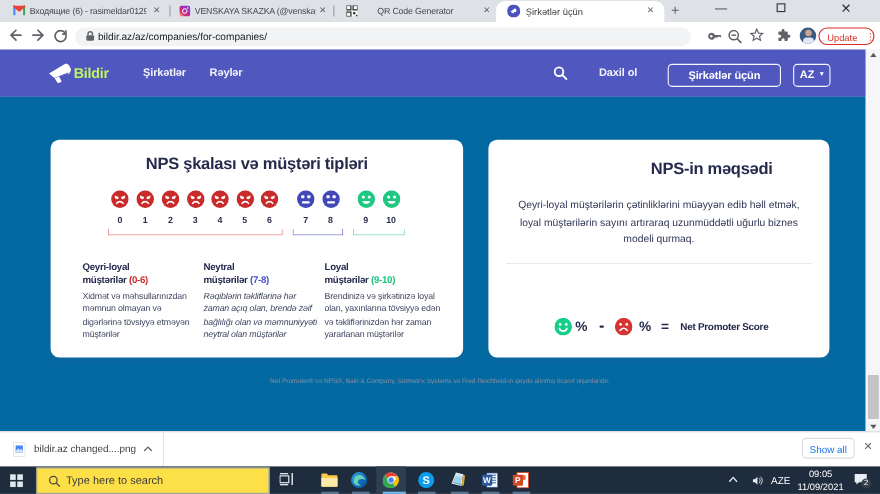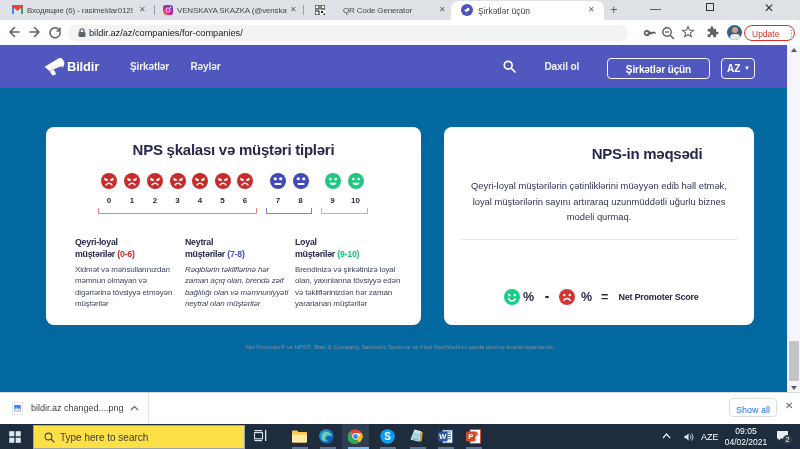--- a/index.html
+++ b/index.html
@@ -135,21 +135,21 @@
   <span class="abs" style="left:7px;top:3px;font-size:8.5px;color:#d93025;">Update</span>
   <span class="abs" style="left:42px;top:2.5px;font-size:8.5px;color:#d93025;">⋮</span>
 </div>
 <div class="abs" id="navbar">
 
   <svg class="abs" style="left:43.5px;top:12px" width="25" height="19" viewBox="0 0 21 18" preserveAspectRatio="none">
     <path d="M0.5 9.2 L12.5 1.2 C13.6 0.5 14.9 1.0 15.6 2.2 L16.8 4.6 C17.4 6.0 17.1 7.4 16.2 8.0 L4.5 13.2 Z" fill="#fff"></path>
     <path d="M13.9 1.6 C15.8 2.4 17.2 4.6 16.9 7.0 C16.7 8.6 15.8 9.8 14.6 10.3 C16.0 8.3 16.1 5.2 14.6 3.0 Z" fill="#fff"></path>
     <path d="M4.8 13.4 L8.2 11.9 L9.9 15.5 C10.1 16.0 9.9 16.6 9.4 16.8 L8.0 17.4 C7.5 17.6 6.9 17.4 6.7 16.9 Z" fill="#fff"></path>
   </svg>
-  <div class="abs" style="left:67px;top:13.5px;font-size:13px;font-weight:bold;color:#ffffff;letter-spacing:-0.2px;">Bildir</div>
+  <div class="abs" style="left:67px;top:13.5px;font-size:13px;font-weight:bold;color:#bef264;letter-spacing:-0.2px;">Bildir</div>
   <div class="abs" style="left:130px;top:16px;font-size:10px;letter-spacing:-0.1px;font-weight:bold;color:#f2f2fb;">Şirkətlər</div>
   <div class="abs" style="left:190.5px;top:16px;font-size:10px;letter-spacing:-0.1px;font-weight:bold;color:#f2f2fb;">Rəylər</div>
 
   <svg class="abs" style="left:503px;top:60px;top:15px" width="13" height="13" viewBox="0 0 13 13">
       <circle cx="5.2" cy="5.2" r="3.9" stroke="#fff" stroke-width="1.7" fill="none"></circle>
       <path d="M8.2 8.2 L12 12" stroke="#fff" stroke-width="1.7" stroke-linecap="round"></path>
     </svg>
   <div class="abs" style="left:544.5px;top:16px;font-size:10px;letter-spacing:-0.1px;font-weight:bold;color:#f2f2fb;">Daxil ol</div>
   <div class="abs" style="left:607px;top:13px;width:103px;height:21px;border:1.5px solid rgba(255,255,255,.95);border-radius:4px;text-align:center;">
     <span style="font-size:10px;letter-spacing:-0.1px;font-weight:bold;color:#fff;line-height:19px;">Şirkətlər üçün</span>
@@ -393,18 +393,18 @@
 
   <svg class="abs" style="left:662px;top:9px" width="9" height="6" viewBox="0 0 9 6">
       <path d="M1 5 L4.5 1 L8 5" stroke="#e8eef3" stroke-width="1.2" fill="none"></path>
     </svg>
   <svg class="abs" style="left:684px;top:8px" width="10" height="10" viewBox="0 0 11 11">
       <path d="M0.5 4 H2.5 L5 1.5 V9.5 L2.5 7 H0.5 Z" fill="#e8eef3"></path>
       <path d="M6.5 3 A3.2 3.2 0 0 1 6.5 8 M8 1.5 A5.2 5.2 0 0 1 8 9.5" stroke="#e8eef3" stroke-width="0.9" fill="none"></path>
     </svg>
   <div class="abs tray" style="left:701px;top:7.5px;font-size:9px;">AZE</div>
   <div class="abs tray" style="left:728px;top:2px;width:36px;text-align:center;font-size:8.5px;">09:05</div>
-  <div class="abs tray" style="left:722px;top:13px;width:48px;text-align:center;font-size:8.5px;">04/02/2021</div>
+  <div class="abs tray" style="left:722px;top:13px;width:48px;text-align:center;font-size:8.5px;">11/09/2021</div>
   <svg class="abs" style="left:776px;top:6px" width="13" height="12" viewBox="0 0 13 12">
       <path d="M1 1 H12 V8.5 H5 L2.5 10.5 V8.5 H1 Z" fill="#e8eef3"></path>
     </svg>
   <div class="abs" style="left:783px;top:11px;width:9px;height:9px;border-radius:50%;background:#36404a;color:#fff;font-size:7px;text-align:center;line-height:9px;">2</div>
 </div>
 
 </body></html>

